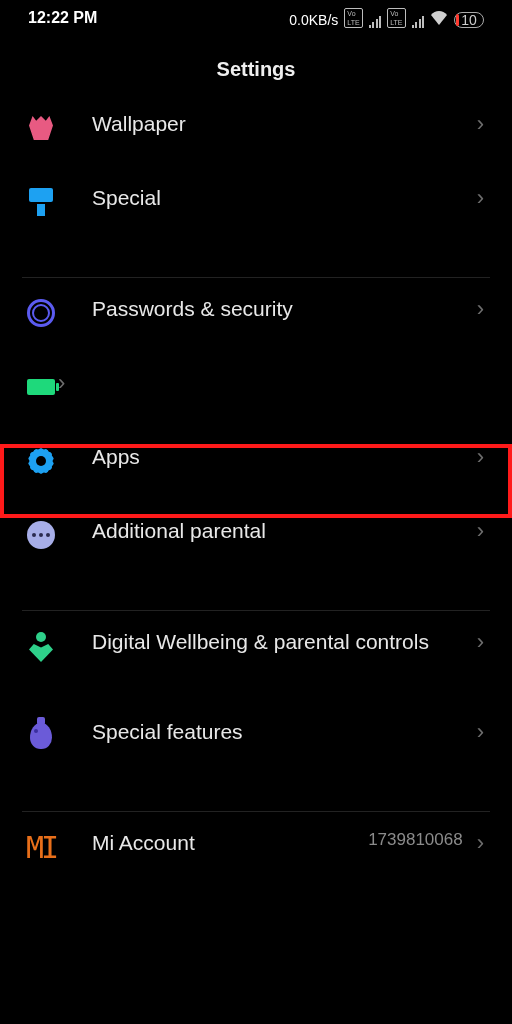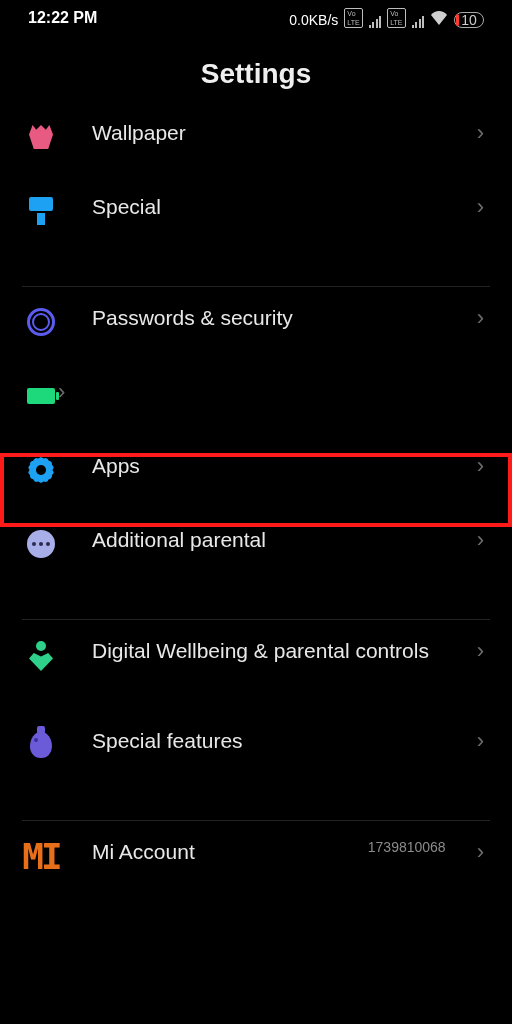--- a/index.html
+++ b/index.html
@@ -4,26 +4,26 @@
 <style>
   html,body{margin:0;padding:0;background:#000;color:#d9d9d9;font-family:-apple-system,Helvetica,Arial,sans-serif;width:512px;height:1024px;overflow:hidden}
   .statusbar{display:flex;justify-content:space-between;align-items:center;height:36px;padding:0 28px;font-size:16px;font-weight:600;color:#fff}
   .status-right{display:flex;align-items:flex-end;gap:6px;font-size:14px;font-weight:500}
   .sig{display:inline-flex;align-items:flex-end;gap:1.5px;height:12px}
   .sig i{width:2px;background:#bdbdbd;display:block}
   .volte{font-size:7px;border:1px solid #bdbdbd;border-radius:2px;padding:0 2px;line-height:9px;color:#bdbdbd}
   .batt{border:1.5px solid #aaa;border-radius:8px;width:28px;height:14px;display:flex;align-items:center;justify-content:center;font-size:14px;position:relative;color:#ccc}
   .batt .fill{position:absolute;left:1px;top:1px;bottom:1px;width:3px;background:#ff3b30;border-radius:4px}
   .batt span{position:relative;z-index:1}
-  h1.title{text-align:center;font-size:28px;font-weight:600;color:#efefef;margin:22px 0 30px}
+  h1.title{text-align:center;font-size:20px;font-weight:600;color:#efefef;margin:22px 0 30px}
   .row{display:flex;height:74px;padding:0 28px 0 24px;position:relative}
   .ico{width:34px;height:34px;border-radius:50%;display:flex;align-items:center;justify-content:center;flex:0 0 34px}
   .lbl{flex:1;font-size:21px;color:#e8e8e8;margin-left:34px;line-height:1.25}
   .chev{color:#6d6d6d;font-size:22px;font-weight:300}
-  .side{color:#8b8b8b;font-size:14px;margin-right:31px}
+  .side{color:#8b8b8b;font-size:17px;margin-right:14px}
   .divider{height:1px;background:#222;margin:18px 22px}
   .highlight{position:absolute;inset:0;border:4px solid #ff1a1a;pointer-events:none}
   
   .tulip{width:24px;height:24px;background:#e85a82;clip-path:polygon(50% 0,70% 20%,85% 0,100% 40%,80% 100%,20% 100%,0 40%,15% 0,30% 20%)}
   .brush{display:flex;flex-direction:column;align-items:center}
   .brush .top{width:24px;height:14px;background:#1da1f2;border-radius:2px}
   .brush .bot{width:8px;height:12px;background:#1da1f2;margin-top:2px}
   .fprint{width:28px;height:28px;border-radius:50%;border:3px solid #5b5bf0;box-sizing:border-box;display:flex;align-items:center;justify-content:center}
   .fprint::after{content:"";width:14px;height:14px;border-radius:50%;border:2px solid #5b5bf0}
   .battery{width:28px;height:16px;background:#1ed97b;border-radius:2px;position:relative}
@@ -31,21 +31,21 @@
   .gear{width:26px;height:26px;background:#1da1f2;border-radius:50%;clip-path:polygon(50% 0%,61% 6%,73% 3%,80% 14%,92% 17%,92% 30%,100% 39%,94% 50%,100% 61%,92% 70%,92% 83%,80% 86%,73% 97%,61% 94%,50% 100%,39% 94%,27% 97%,20% 86%,8% 83%,8% 70%,0% 61%,6% 50%,0% 39%,8% 30%,8% 17%,20% 14%,27% 3%,39% 6%);position:relative}
   .gear::after{content:"";position:absolute;inset:8px;background:#000;border-radius:50%}
   .dots{width:28px;height:28px;border-radius:50%;background:#a7aee8;display:flex;align-items:center;justify-content:center;gap:3px}
   .dots i{width:4px;height:4px;border-radius:50%;background:#2b2b50}
   .wellbeing{position:relative;width:24px;height:28px}
   .wellbeing .head{width:10px;height:10px;border-radius:50%;background:#2ed08a;margin:0 auto}
   .wellbeing .body{width:24px;height:18px;background:#2ed08a;clip-path:polygon(50% 100%,0 30%,20% 0,50% 20%,80% 0,100% 30%);margin-top:2px}
   .flask{width:22px;height:26px;background:#6b5bd8;border-radius:50% 50% 50% 50% / 60% 60% 45% 45%;position:relative}
   .flask::before{content:"";position:absolute;top:-6px;left:7px;width:8px;height:8px;background:#6b5bd8;border-radius:2px}
   .flask::after{content:"";position:absolute;top:6px;left:4px;width:4px;height:4px;border-radius:50%;background:#3b2fa0}
-  .mi{font-family:monospace;font-weight:700;font-size:36px;color:#e86f1a;letter-spacing:-3px}
+  .mi{font-family:monospace;font-weight:400;font-size:30px;color:#e86f1a;letter-spacing:-3px}
 </style>
 </head>
 <body>
 
 <div class="statusbar">
   <span>12:22 PM</span>
   <div class="status-right">
     <span>0.0KB/s</span>
     <span class="volte">Vo<br>LTE</span>
     <span class="sig">

